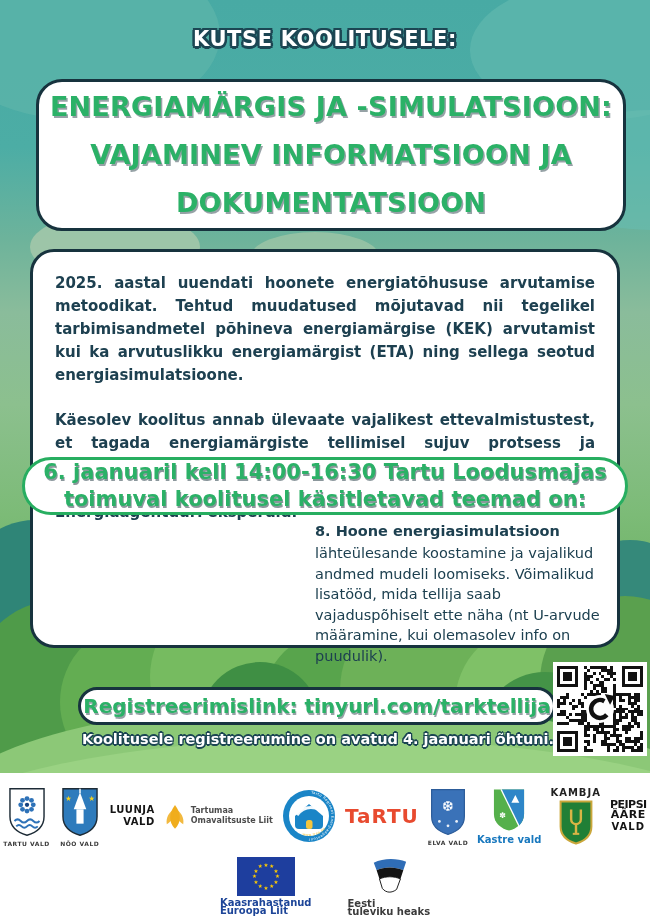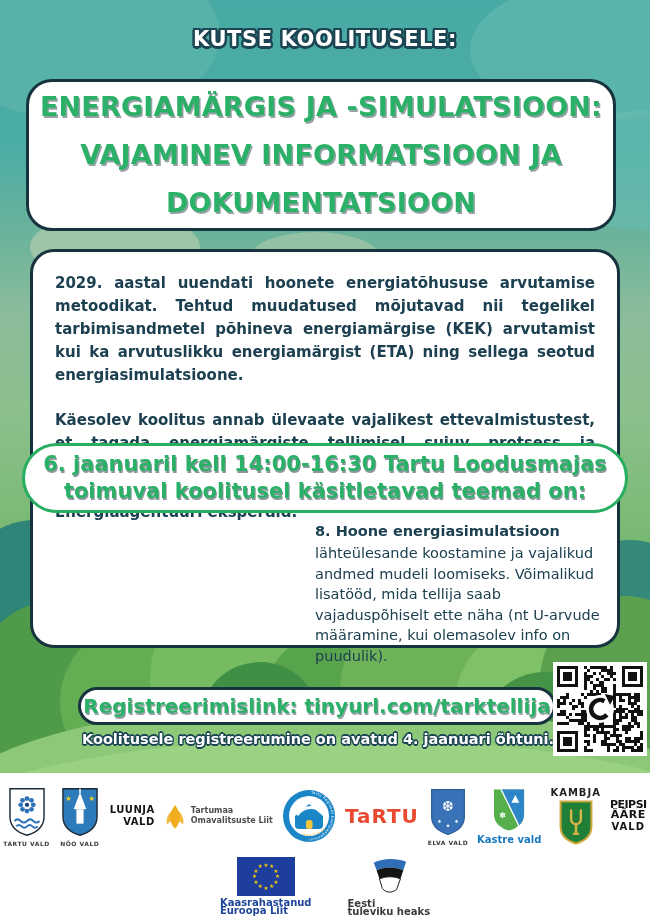--- a/index.html
+++ b/index.html
@@ -6,30 +6,30 @@
   *{box-sizing:border-box;}
   .poster{position:relative;width:650px;height:919px;margin:0 auto;overflow:hidden;
     font-family:"DejaVu Sans","Liberation Sans",sans-serif;
     background:linear-gradient(180deg,#48aaa4 0%,#4cada5 16%,#6db39b 26%,#8abc9b 34%,#8cc08e 44%,#7cbb77 56%,#6ab05f 68%,#74ba62 78%,#7ec46b 86%,#86c973 100%);}
   .abs{position:absolute;}
   .blob{position:absolute;border-radius:50%;}
   
   .badge{top:27px;left:0;width:100%;text-align:center;font-size:21px;font-weight:800;letter-spacing:.6px;color:#fff;
     text-shadow:-2px -2px 0 #1c4653,2px -2px 0 #1c4653,-2px 2px 0 #1c4653,2px 2px 0 #1c4653,0 -2.5px 0 #1c4653,0 2.5px 0 #1c4653,-2.5px 0 0 #1c4653,2.5px 0 0 #1c4653;}
   
-  .title-box{left:26px;top:79px;width:590px;height:152px;background:#fff;border:3px solid #17333e;border-radius:26px;
+  .title-box{left:36px;top:79px;width:590px;height:152px;background:#fff;border:3px solid #17333e;border-radius:26px;
     display:flex;flex-direction:column;justify-content:center;text-align:center;}
   .title-box .line{font-size:27px;line-height:48px;font-weight:800;color:#2bb167;letter-spacing:.2px;
     text-shadow:1.5px 2px 0 rgba(23,48,58,.45);}
   
   .intro-box{left:30px;top:249px;width:590px;height:399px;background:#fff;border:3px solid #17333e;border-radius:24px;padding:20px 22px;}
   .intro-box p{margin:0;font-size:15px;line-height:23px;font-weight:600;color:#1d4050;text-align:justify;}
   .intro-box p + p{margin-top:22px;}
   
-  .schedule-pill{left:22px;top:443px;width:606px;height:70px;background:#fff;border:3.5px solid #27ae60;border-radius:40px;
+  .schedule-pill{left:22px;top:457px;width:606px;height:58px;background:#fff;border:3.5px solid #27ae60;border-radius:40px;
     display:flex;flex-direction:column;justify-content:center;text-align:center;}
   .schedule-pill .line{font-size:21px;line-height:27px;font-weight:800;color:#2bb167;
     text-shadow:1px 1.5px 0 rgba(23,48,58,.5);}
   
   .topics{left:38px;top:521px;width:574px;display:grid;grid-template-columns:257px 1fr;column-gap:20px;color:#1d4050;}
   .topic h3{margin:0;font-size:14.5px;line-height:20px;font-weight:800;}
   .topic p{margin:2px 0 0 0;font-size:14.5px;line-height:20.5px;font-weight:500;}
   
   .reg-pill{left:78px;top:687px;width:478px;height:38px;background:#fff;border:3px solid #17333e;border-radius:24px;
     display:flex;align-items:center;justify-content:center;cursor:pointer;}
@@ -85,21 +85,21 @@
 
   <div class="abs badge">KUTSE KOOLITUSELE:</div>
 
   <div class="abs title-box">
     <div class="line">ENERGIAMÄRGIS JA -SIMULATSIOON:</div>
     <div class="line">VAJAMINEV INFORMATSIOON JA</div>
     <div class="line">DOKUMENTATSIOON</div>
   </div>
 
   <div class="abs intro-box">
-    <p>2029. aastal uuendati hoonete energiatõhususe arvutamise metoodikat. Tehtud muudatused mõjutavad nii tegelikel tarbimisandmetel põhineva energiamärgise (KEK) arvutamist kui ka arvutuslikku energiamärgist (ETA) ning sellega seotud energiasimulatsioone.</p>
+    <p>2025. aastal uuendati hoonete energiatõhususe arvutamise metoodikat. Tehtud muudatused mõjutavad nii tegelikel tarbimisandmetel põhineva energiamärgise (KEK) arvutamist kui ka arvutuslikku energiamärgist (ETA) ning sellega seotud energiasimulatsioone.</p>
     <p>Käesolev koolitus annab ülevaate vajalikest ettevalmistustest, et tagada energiamärgiste tellimisel sujuv protsess ja usaldusväärsed tulemused nii uute kui ka olemasolevate hoonete puhul. Koolitust viivad läbi Tartu Regiooni Energiaagentuuri eksperdid.</p>
   </div>
 
   <div class="abs schedule-pill">
     <div class="line">6. jaanuaril kell 14:00-16:30 Tartu Loodusmajas</div>
     <div class="line">toimuval koolitusel käsitletavad teemad on:</div>
   </div>
 
   <div class="abs topics">
     <div class="topic">

